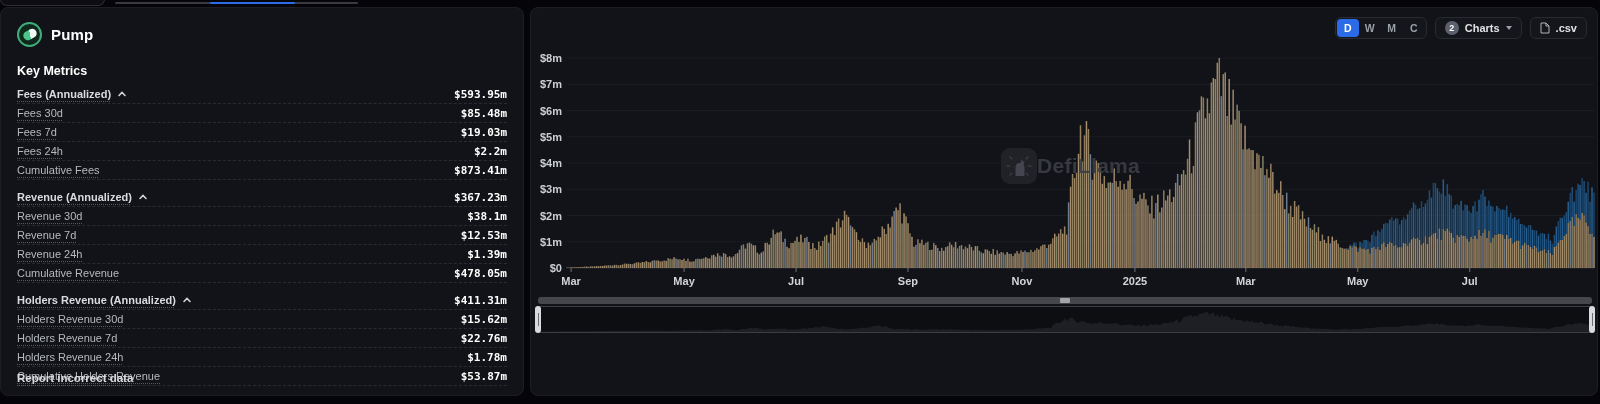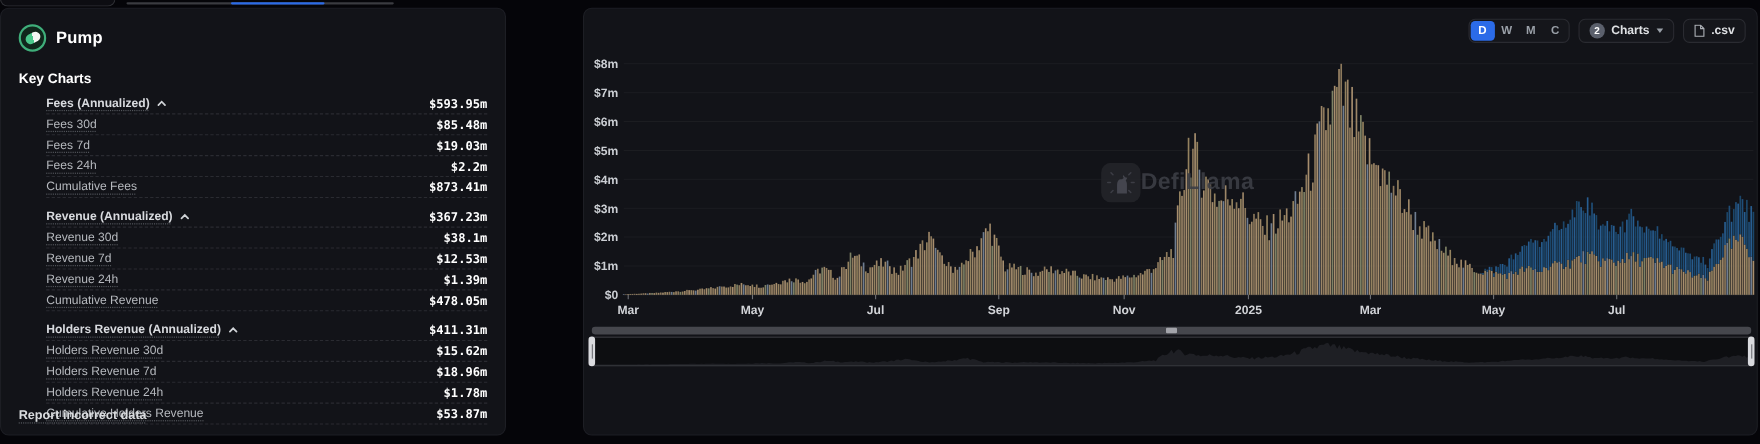--- a/index.html
+++ b/index.html
@@ -7,32 +7,32 @@
     font-family:"Liberation Sans", sans-serif; }
   .panel { position:absolute; background:#121318; border:1px solid #1d1e24; border-radius:8px; }
 
   
   .top-tab-stub { position:absolute; left:0; top:-2px; width:105px; height:8px;
     background:#0d0d12; border:1px solid #2e2f34; border-top:none; border-radius:0 0 7px 7px; }
   .top-scroll-line { position:absolute; left:115px; top:2px; width:243px; height:2px; background:#3a3b40; border-radius:2px; }
   .top-scroll-line .seg { position:absolute; left:95px; top:0; width:85px; height:2px; border-radius:2px; }
 
   
-  #left-panel { left:0; top:7px; width:460px; height:389px; padding:14px 16px; }
+  #left-panel { left:0; top:7px; width:524px; height:389px; padding:14px 16px; }
   .proto-head { display:flex; align-items:center; gap:9px; }
   .proto-logo { width:25px; height:25px; border-radius:50%; background:#10271c; border:2px solid #3fae7a;
     position:relative; overflow:hidden; }
   .proto-logo .pill { position:absolute; left:4px; top:6px; width:14px; height:9px; border-radius:5px;
     background:linear-gradient(105deg,#49c78a 0 50%,#f2f7f4 50% 100%); transform:rotate(-28deg); }
   .proto-name { color:#fff; font-size:15px; font-weight:700; letter-spacing:.2px; }
   .km-title { color:#fff; font-size:12.5px; font-weight:700; margin-top:17px; margin-bottom:7px; }
   .mgroup { margin-top:8px; }
   .mgroup:first-child { margin-top:0; }
   .mrow { display:flex; align-items:center; justify-content:space-between; height:19px;
-    border-bottom:1px dashed #2a2b31; cursor:pointer;margin-left:25px; }
+    border-bottom:1px dashed #2a2b31; cursor:pointer; }
   .mlabel { color:#b6b9be; font-size:11px; text-decoration:underline dotted; text-decoration-color:#54575d;
     text-underline-offset:3px; display:flex; align-items:center; gap:6px; }
   .mrow.mhead .mlabel { color:#d9dbdf; font-weight:700; }
   .mval { color:#fff; font-size:11px; font-weight:700; font-family:"DejaVu Sans Mono", monospace; }
   #report-link { position:absolute; left:16px; bottom:11px; color:#d9dbde; font-size:11.5px; font-weight:600;
     text-decoration:underline dotted; text-decoration-color:#54575d; text-underline-offset:3px; cursor:pointer; }
 
   
   #right-panel { left:530px; top:7px; width:1068px; height:389px; }
   .controls { position:absolute; top:9px; right:10px; display:flex; gap:8px; z-index:5; }
@@ -72,21 +72,21 @@
   <div class="seg" style="background: rgb(43, 107, 232);"></div>
 </div>
 
 <div id="left-panel" class="panel">
   <div class="proto-head">
     <div class="proto-logo">
         <div class="pill"></div>
       </div>
     <div class="proto-name">Pump</div>
   </div>
-  <div class="km-title">Key Charts</div>
+  <div class="km-title">Key Metrics</div>
   <div id="metric-groups">
       <div class="mgroup">
         <div class="mrow mhead">
           <span class="mlabel">Fees (Annualized)<svg width="10" height="8" viewBox="0 0 10 8">
               <path d="M2 5.5 L5 2.5 L8 5.5" stroke="#cfd2d6" stroke-width="1.6" fill="none" stroke-linecap="round"></path>
             </svg></span>
           <span class="mval">$593.95m</span>
         </div>
         <div class="mrow">
           <span class="mlabel">Fees 30d</span>
@@ -135,21 +135,21 @@
               <path d="M2 5.5 L5 2.5 L8 5.5" stroke="#cfd2d6" stroke-width="1.6" fill="none" stroke-linecap="round"></path>
             </svg></span>
           <span class="mval">$411.31m</span>
         </div>
         <div class="mrow">
           <span class="mlabel">Holders Revenue 30d</span>
           <span class="mval">$15.62m</span>
         </div>
         <div class="mrow">
           <span class="mlabel">Holders Revenue 7d</span>
-          <span class="mval">$18.96m</span>
+          <span class="mval">$22.76m</span>
         </div>
         <div class="mrow">
           <span class="mlabel">Holders Revenue 24h</span>
           <span class="mval">$1.78m</span>
         </div>
         <div class="mrow">
           <span class="mlabel">Cumulative Holders Revenue</span>
           <span class="mval">$53.87m</span>
         </div>
       </div>

